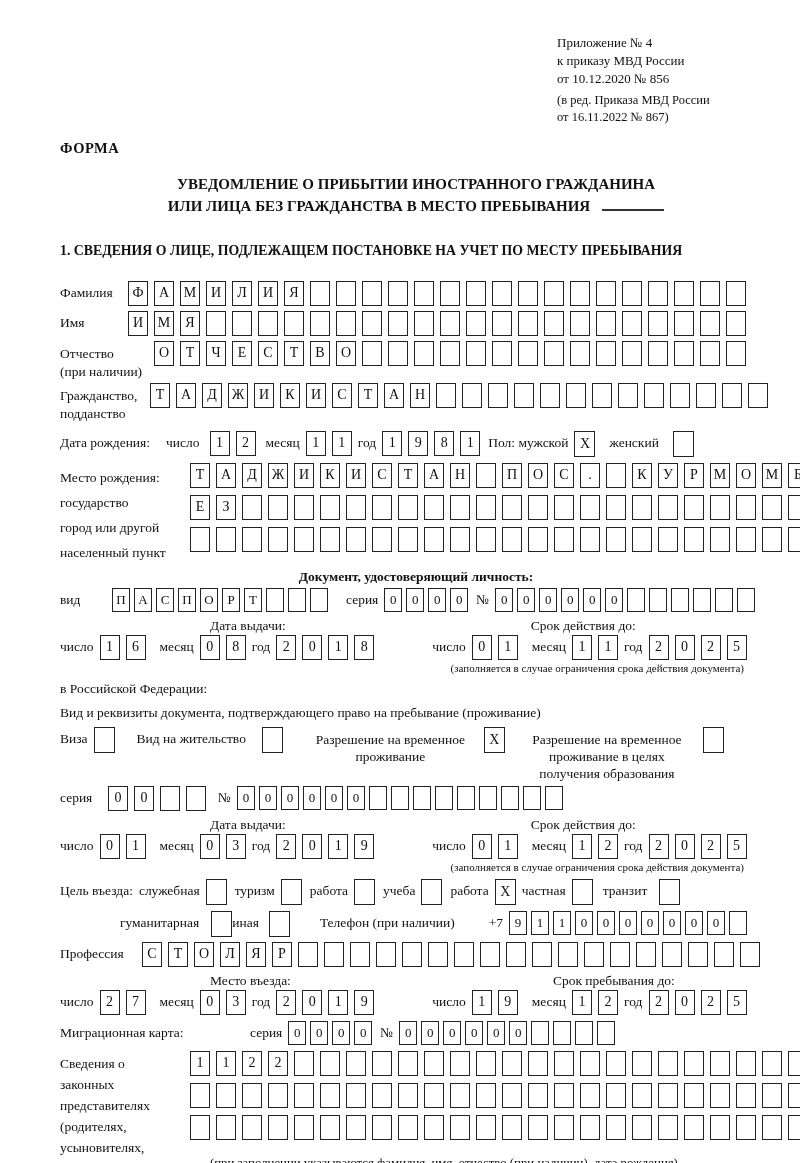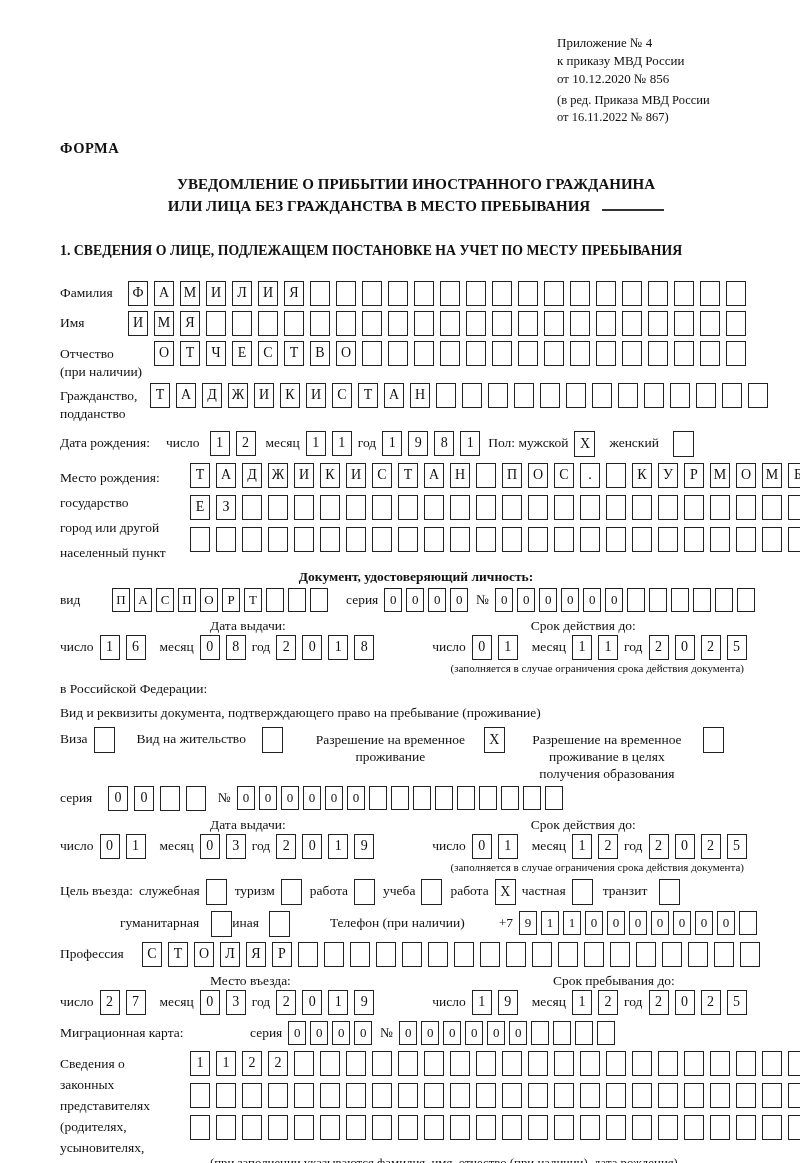--- a/index.html
+++ b/index.html
@@ -502,21 +502,21 @@
     <span class="cbox"></span>
     <span class="dlabel" style="margin-left:10px">транзит</span>
     <span class="cbox" style="margin-left:6px"></span>
   </div>
 
   <div class="row" style="margin-top:6px">
     <span class="dlabel" style="margin-left:60px">гуманитарная</span>
     <span class="cbox" style="margin-left:6px"></span>
     <span class="dlabel" style="margin-left:0">иная</span>
     <span class="cbox" style="margin-left:4px"></span>
-    <span class="dlabel" style="margin-left:40px">Телефон (при наличии)</span>
+    <span class="dlabel" style="margin-left:30px">Телефон (при наличии)</span>
     <span class="dlabel" style="margin-left:28px">+7</span>
     <span class="cells sm">
         <span class="cell">9</span>
         <span class="cell">1</span>
         <span class="cell">1</span>
         <span class="cell">0</span>
         <span class="cell">0</span>
         <span class="cell">0</span>
         <span class="cell">0</span>
         <span class="cell">0</span>

